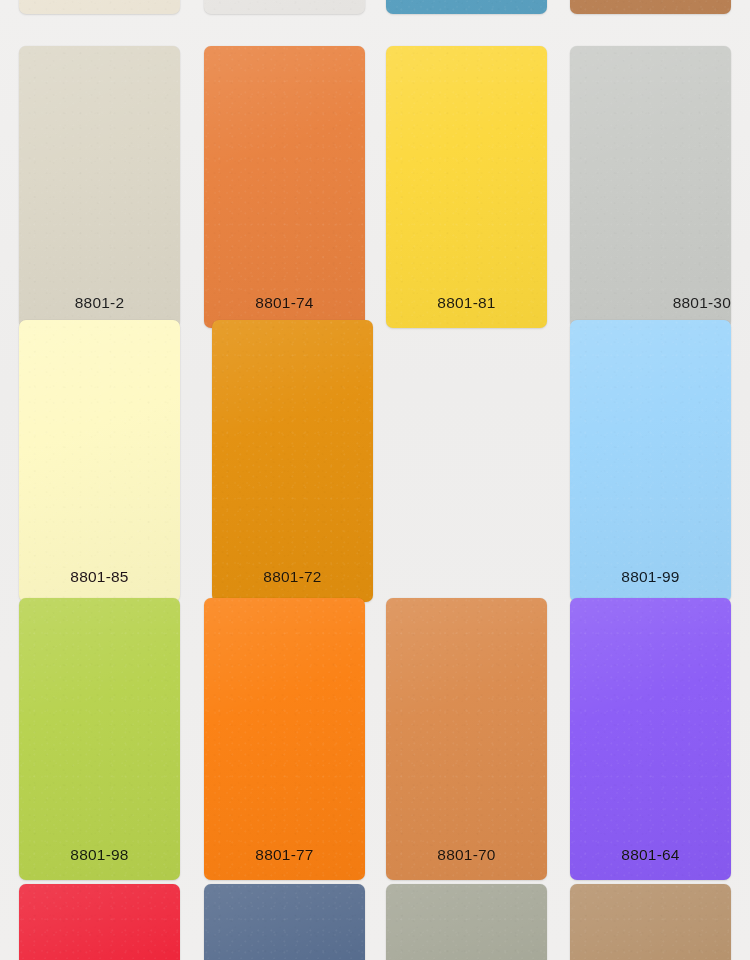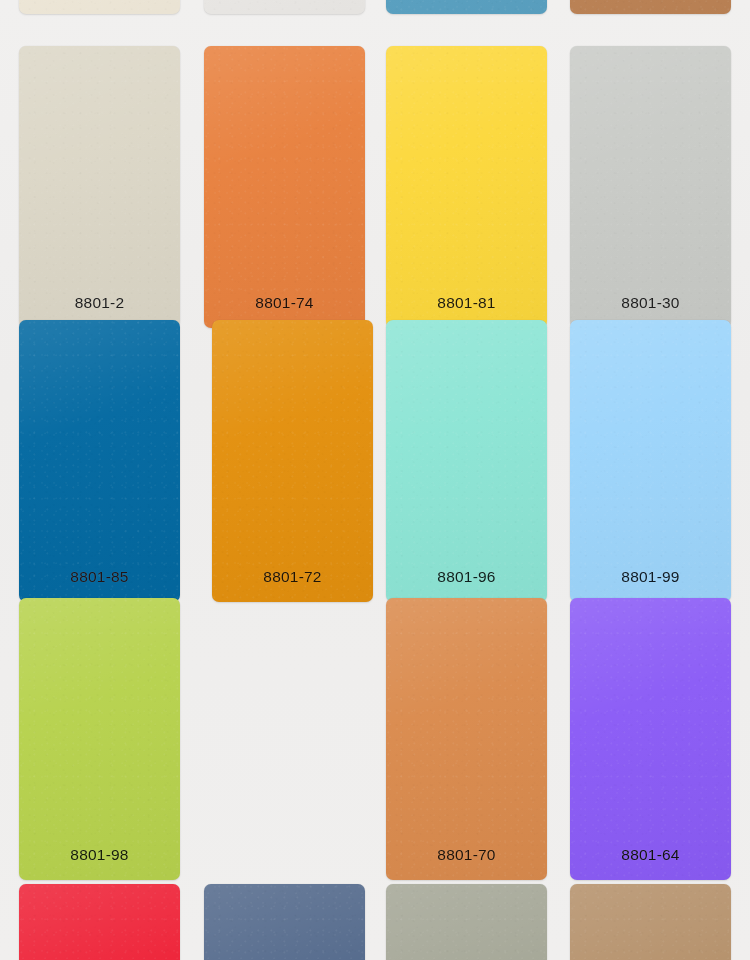--- a/index.html
+++ b/index.html
@@ -132,54 +132,54 @@
         <div class="swatch" style="position: absolute; left: 204px; top: 0px; width: 161px; height: 282px; background: rgb(232, 129, 63);">
           <div class="sheen"></div>
           <div class="grain"></div>
           <div class="swatch-label dark" style="color: rgb(32, 16, 8);">8801-74</div>
         </div>
         <div class="swatch" style="position: absolute; left: 386px; top: 0px; width: 161px; height: 282px; background: rgb(252, 216, 60);">
           <div class="sheen"></div>
           <div class="grain"></div>
           <div class="swatch-label dark" style="color: rgb(32, 28, 8);">8801-81</div>
         </div>
-        <div class="swatch" style="position: absolute; left: 570px; top: 0px; width: 161px; height: 282px; background: rgb(201, 203, 199);">
+        <div class="swatch" style="position: absolute; left: 570px; top: 0px; width: 161px; height: 282px; background: rgb(201, 203, 199); justify-content: flex-end;">
           <div class="sheen"></div>
           <div class="grain"></div>
           <div class="swatch-label dark" style="color: rgb(30, 30, 30);">8801-30</div>
         </div>
       </div>
       <div class="swatch-row" style="top: 320px; height: 262px;">
-        <div class="swatch" style="position: absolute; left: 19px; top: 0px; width: 161px; height: 282px; background: #0369a1;">
+        <div class="swatch" style="position: absolute; left: 19px; top: 0px; width: 161px; height: 282px; background: #fef9c3;">
           <div class="sheen"></div>
           <div class="grain"></div>
           <div class="swatch-label dark" style="color: rgb(32, 20, 22);">8801-85</div>
         </div>
         <div class="swatch" style="position: absolute; left: 204px; top: 0px; width: 161px; height: 282px; background: rgb(227, 144, 14); margin-left: 8px;">
           <div class="sheen"></div>
           <div class="grain"></div>
           <div class="swatch-label dark" style="color: rgb(32, 20, 4);">8801-72</div>
-        </div>
-        <div class="swatch" style="position: absolute; left: 386px; top: 0px; width: 161px; height: 282px; background: rgb(141, 229, 213);">
-          <div class="sheen"></div>
-          <div class="grain"></div>
-          <div class="swatch-label dark" style="color: rgb(14, 32, 28);">8801-96</div>
         </div>
         <div class="swatch" style="position: absolute; left: 570px; top: 0px; width: 161px; height: 282px; background: rgb(157, 213, 251);">
           <div class="sheen"></div>
           <div class="grain"></div>
           <div class="swatch-label dark" style="color: rgb(14, 26, 36);">8801-99</div>
         </div>
       </div>
       <div class="swatch-row" style="top: 598px; height: 266px;">
         <div class="swatch" style="position: absolute; left: 19px; top: 0px; width: 161px; height: 282px; background: rgb(183, 210, 78); text-align: right;">
           <div class="sheen"></div>
           <div class="grain"></div>
           <div class="swatch-label dark" style="color: rgb(20, 28, 8);">8801-98</div>
         </div>
+        <div class="swatch" style="position: absolute; left: 204px; top: 0px; width: 161px; height: 282px; background: rgb(251, 128, 18);">
+          <div class="sheen"></div>
+          <div class="grain"></div>
+          <div class="swatch-label dark" style="color: rgb(32, 16, 4);">8801-77</div>
+        </div>
         <div class="swatch" style="position: absolute; left: 386px; top: 0px; width: 161px; height: 282px; background: rgb(218, 139, 78);">
           <div class="sheen"></div>
           <div class="grain"></div>
           <div class="swatch-label dark" style="color: rgb(30, 18, 8);">8801-70</div>
         </div>
         <div class="swatch" style="position: absolute; left: 570px; top: 0px; width: 161px; height: 282px; background: #8b5cf6;">
           <div class="sheen"></div>
           <div class="grain"></div>
           <div class="swatch-label dark" style="color: rgb(17, 17, 17);">8801-64</div>
         </div>

